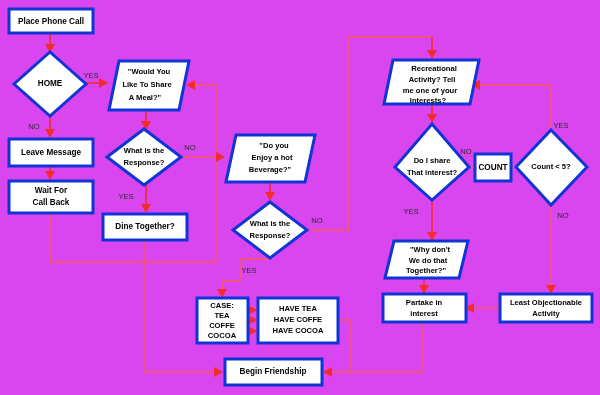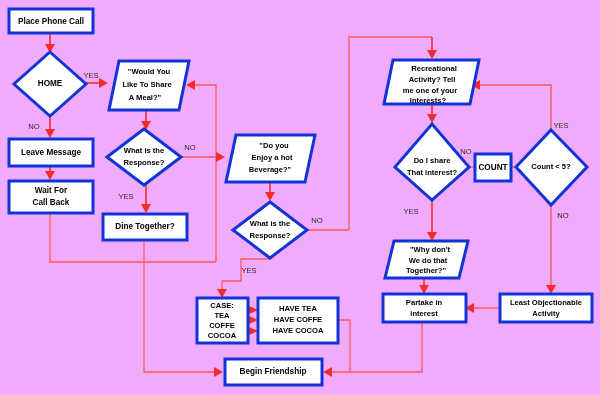--- a/index.html
+++ b/index.html
@@ -10,21 +10,21 @@
   body {
     width: 600px;
     height: 395px;
     font-family: "Liberation Sans", sans-serif;
     overflow: hidden;
   }
   #chart-root {
     position: relative;
     width: 600px;
     height: 395px;
-    background: #f0abfc;
+    background: #d946ef;
   }
   svg#flow {
     display: block;
     width: 600px;
     height: 395px;
   }
   .node-shape {
     fill: #ffffff;
     stroke: #1034d6;
     stroke-width: 3;

